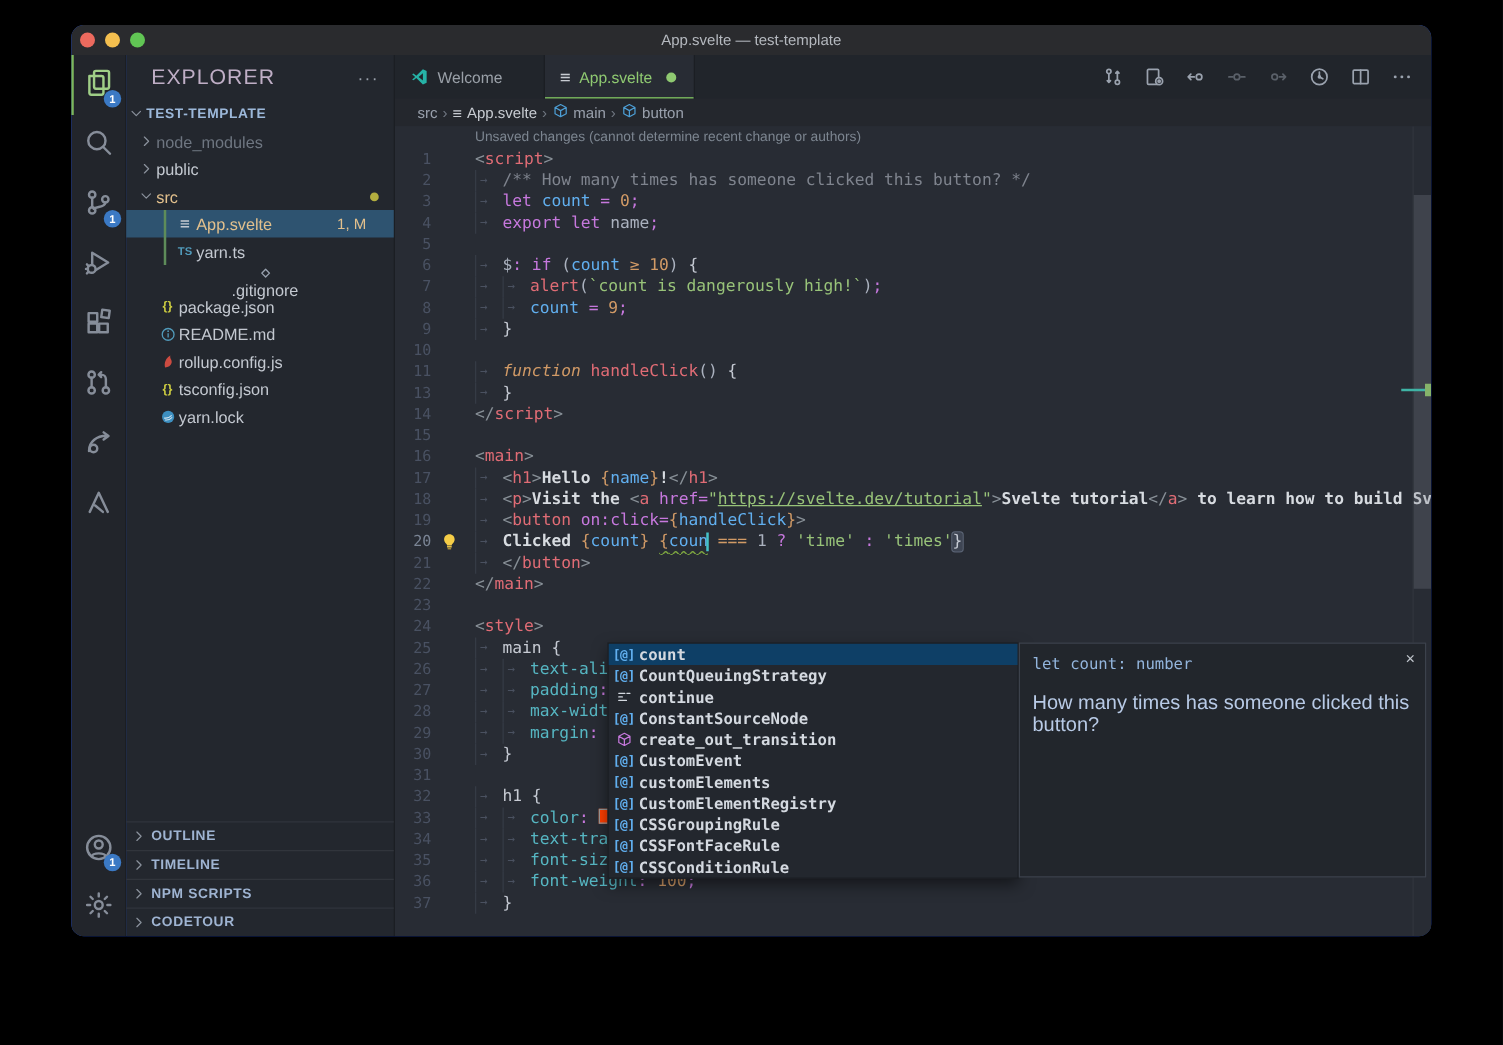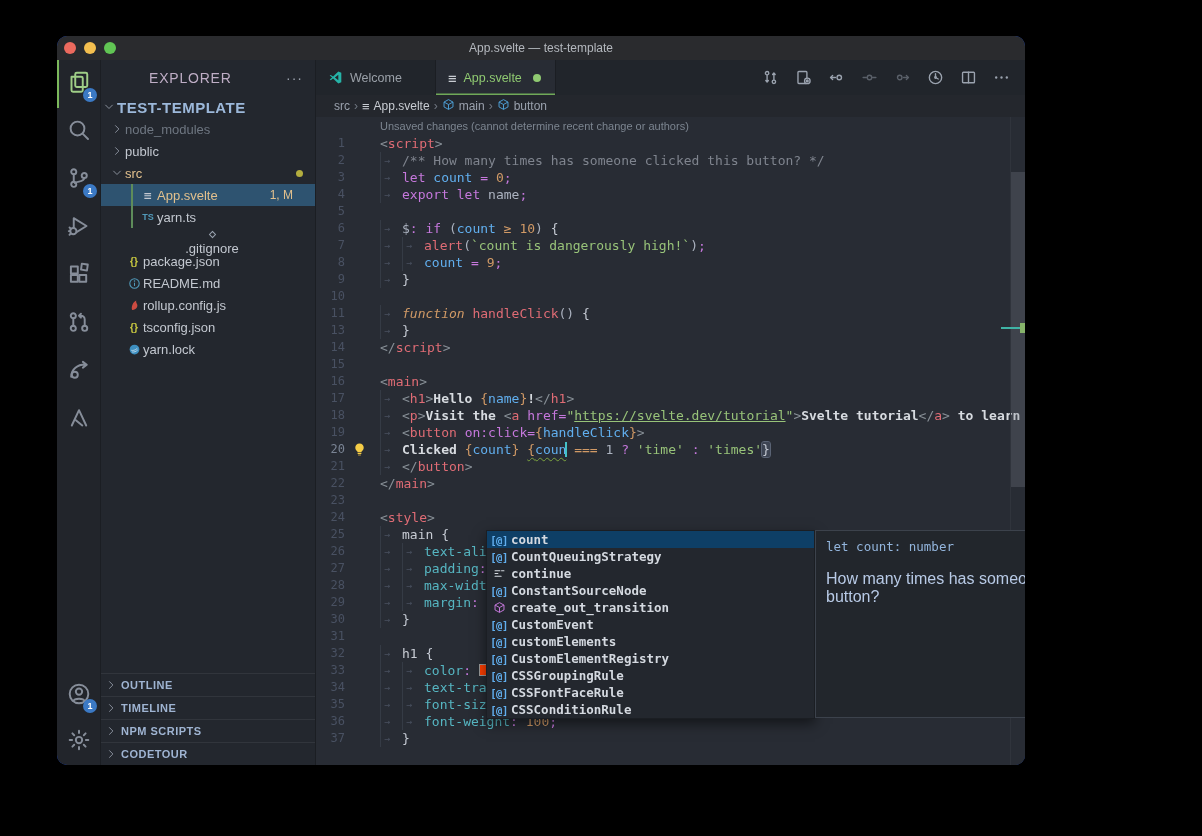--- a/index.html
+++ b/index.html
@@ -1,18 +1,18 @@
 <!DOCTYPE html>
 <html><head>
 <meta charset="utf-8">
 <style>
   html,body{margin:0;padding:0;background:#000;width:1202px;height:836px;overflow:hidden;
     font-family:"Liberation Sans",sans-serif;-webkit-font-smoothing:antialiased;}
   .screen{position:relative;width:1202px;height:836px;background:#000;}
-  .window{position:absolute;left:57px;top:36px;width:968px;height:729px;background:#1d4ed8;
+  .window{position:absolute;left:57px;top:20px;width:1088px;height:729px;background:#1d4ed8;
     border-radius:10px;overflow:hidden;box-shadow:0 22px 70px rgba(0,0,0,.7);}
   
   .titlebar{position:relative;height:24px;background:#2a2b2e;display:flex;align-items:center;}
   .lights{position:absolute;left:7px;top:0;height:24px;display:flex;align-items:center;gap:8px;}
   .light{width:12px;height:12px;border-radius:50%;}
   .light.red{background:#ec6a5e;}.light.yellow{background:#f4bf4f;}.light.green{background:#61c554;}
   .wtitle{flex:1;text-align:center;font-size:12px;color:#b4b8be;}
   .mainrow{position:absolute;top:24px;left:0;right:0;bottom:0;display:flex;}
   
   .activitybar{width:44px;background:#22252b;display:flex;flex-direction:column;justify-content:space-between;
@@ -20,29 +20,29 @@
   .actitem{position:relative;height:48px;display:flex;align-items:center;justify-content:center;color:#868d99;cursor:pointer;}
   .actitem.bottom{height:46px;}
   .actitem.active{color:#9fce87;box-shadow:inset 2px 0 0 #7cb85c;}
   .actitem svg{width:24px;height:24px;}
   .badge{position:absolute;right:3px;bottom:6px;min-width:14px;height:14px;border-radius:8px;background:#3b79c4;
     color:#fff;font-size:9px;font-weight:bold;display:flex;align-items:center;justify-content:center;}
   
   .sidebar{width:215px;background:#23272e;border-right:1px solid #1b1e23;box-sizing:border-box;position:relative;
     display:flex;flex-direction:column;}
   .sidehead{height:36px;display:flex;align-items:center;padding:0 12px 0 20px;}
-  .sidehead .t{flex:1;font-size:14px;letter-spacing:.8px;color:#bfaec6;margin-left:28px;}
+  .sidehead .t{flex:1;font-size:17px;letter-spacing:.8px;color:#bfaec6;}
   .sidehead .more{color:#9aa1ac;font-size:14px;letter-spacing:1px;cursor:pointer;}
   .tree{position:relative;flex:1;}
   .trow{height:22px;display:flex;align-items:center;font-size:13px;color:#c3c8d0;cursor:pointer;position:relative;}
   .trow .chev{width:16px;display:flex;justify-content:center;color:#8a919c;}
   .trow .chev svg{width:12px;height:12px;}
   .trow .ficon{width:18px;display:flex;justify-content:center;align-items:center;}
   .trow .ficon svg{width:13px;height:13px;}
-  .trow.root{font-size:15px;font-weight:bold;color:#9cb8da;letter-spacing:.5px;}
+  .trow.root{font-size:11px;font-weight:bold;color:#9cb8da;letter-spacing:.5px;}
   .trow.dimmed .lbl{color:#6e7681;}
   .trow.modified .lbl{color:#e2c08d;}
   .trow.selected{background:#2e5370;}
   .trow .meta{margin-left:auto;margin-right:22px;font-size:12px;color:#e2c08d;}
   .trow .dot{margin-left:auto;margin-right:12px;width:7px;height:7px;border-radius:50%;background:#b3ae3f;}
   .gitguide{position:absolute;left:30px;width:2px;background:#5e8c5a;}
   .sections{border-top:1px solid #31353c;}
   .section{height:22px;display:flex;align-items:center;border-top:1px solid #31353c;font-size:11px;font-weight:bold;
     letter-spacing:.5px;color:#9fb4d2;cursor:pointer;}
   .section:first-child{border-top:none;}

